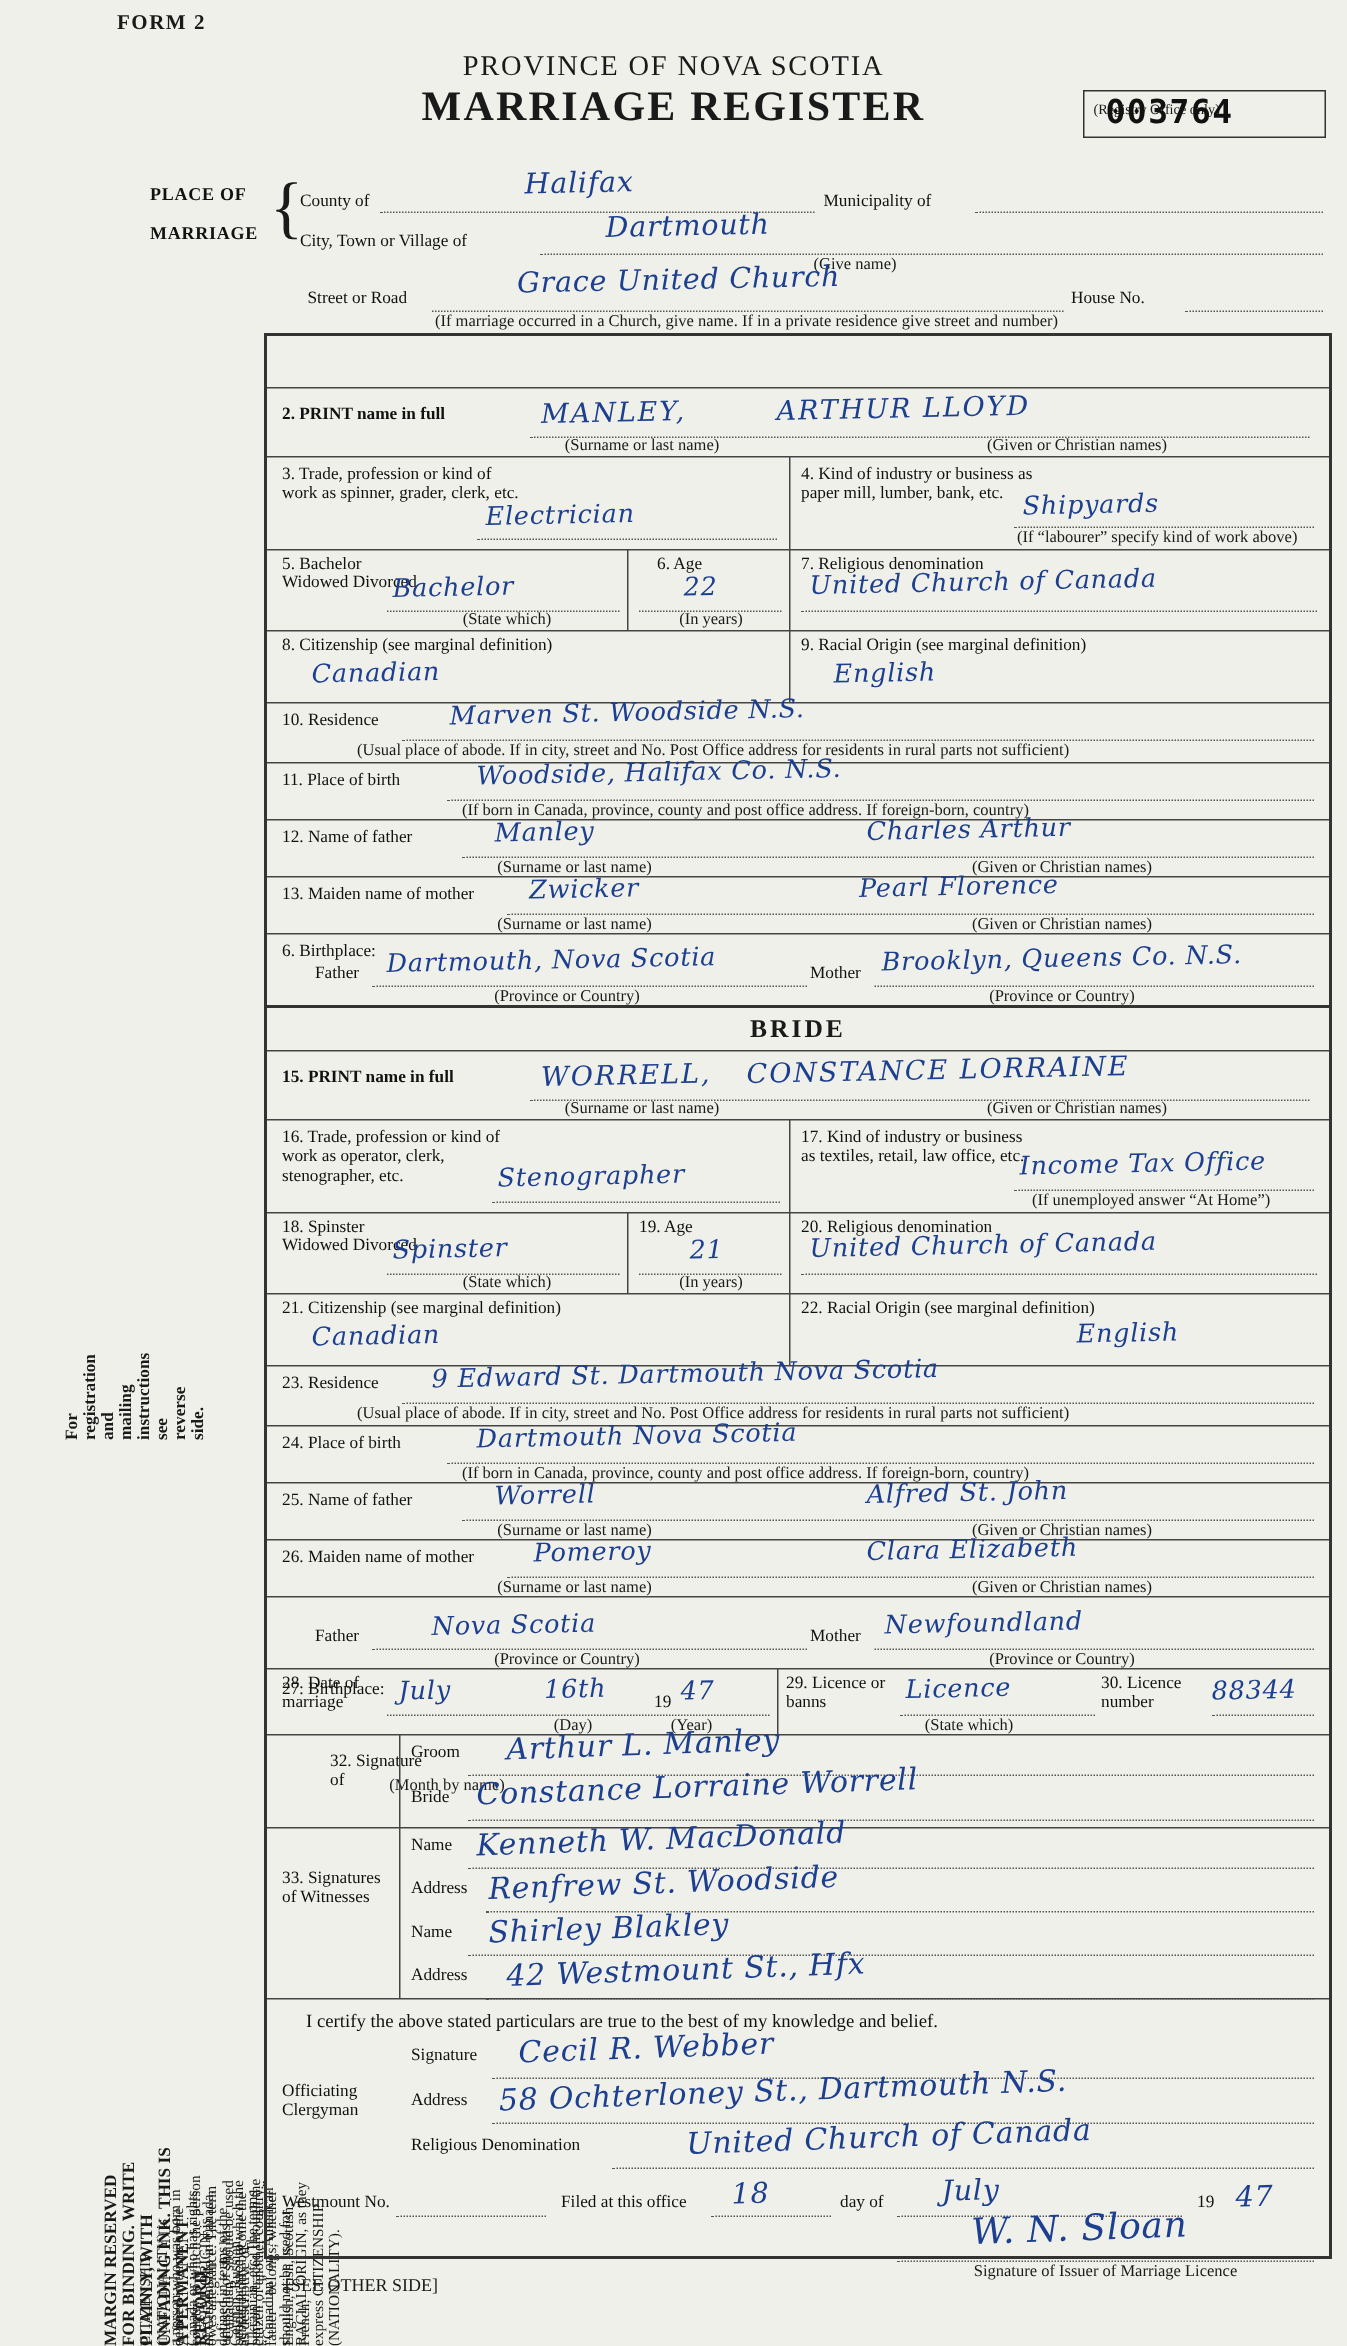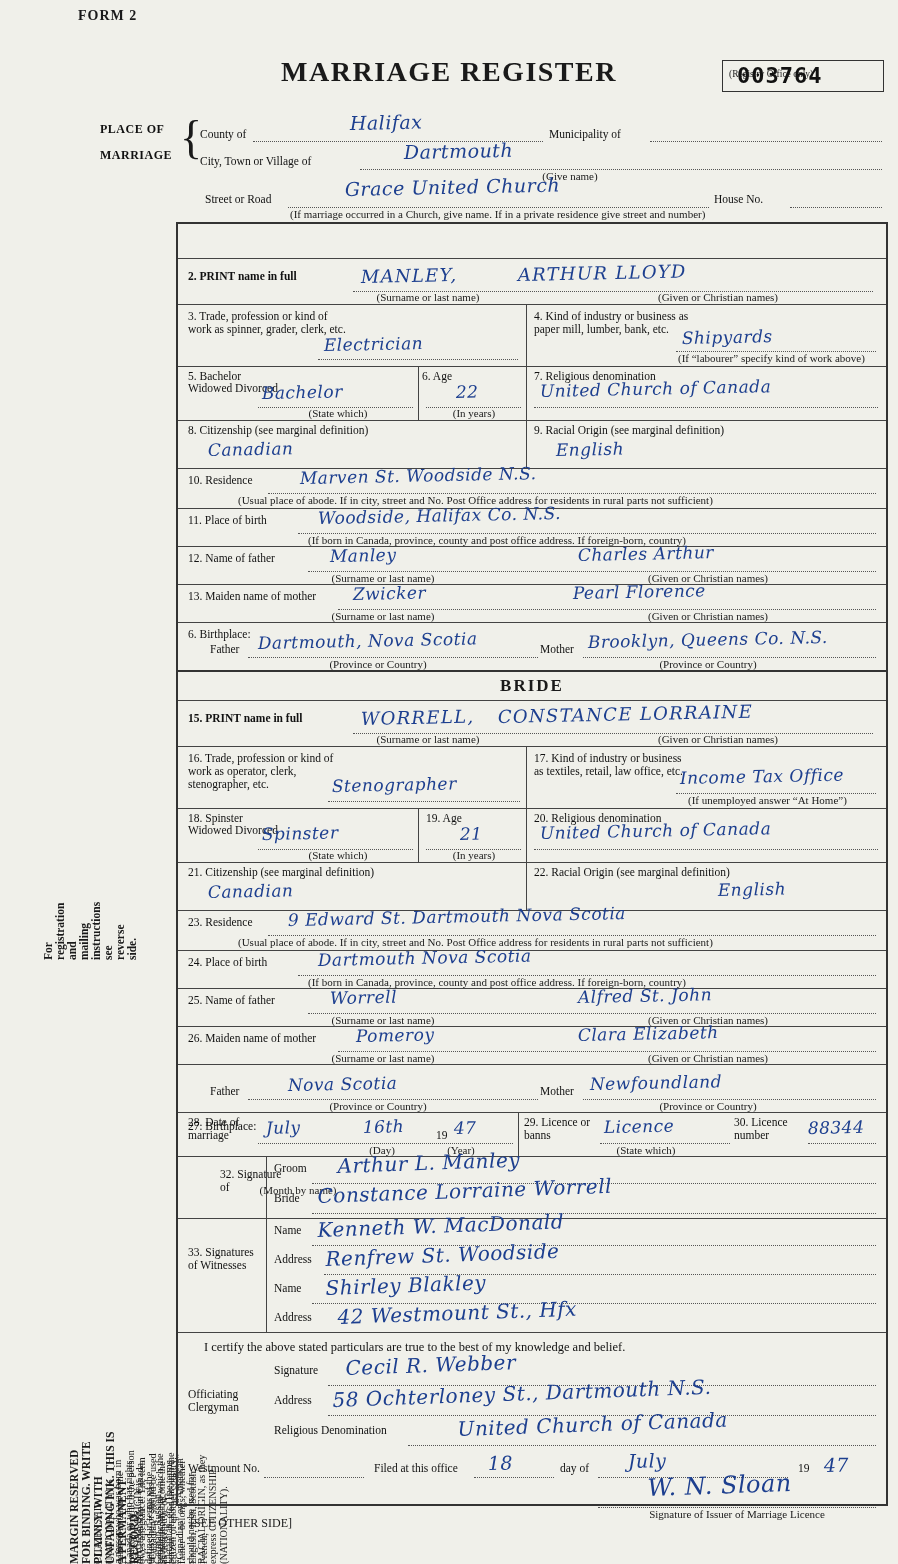--- a/index.html
+++ b/index.html
@@ -63,20 +63,21 @@
   .fieldtxt{position:absolute;}
   .note{position:absolute;font-size:11px;}
   .seeother{position:absolute;left:190px;top:1516px;font-size:12px;}
 </style>
 </head>
 <body>
 
 <div class="page">
 
   <div class="form2">FORM 2</div>
+  <div class="province">PROVINCE OF NOVA SCOTIA</div>
   <div class="mreg">MARRIAGE REGISTER</div>
 
   <div class="regbox">
     <div class="cap">(Registry Office only)</div>
     <div class="regnum">003764</div>
   </div>
 
   <div class="pom1 lbl b">PLACE OF</div>
   <div class="pom2 lbl b">MARRIAGE</div>
   <div class="brace">{</div>
@@ -130,21 +131,21 @@
     <div class="hw" style="position:absolute;left:504px;top:104px;">Shipyards</div>
     <div class="note" style="left:500px;top:128px;">(If “labourer” specify kind of work above)</div>
     <div class="rowline" style="top:142px;"></div>
 
     <div class="vline" style="left:240px;top:142px;height:54px;"></div>
     <div class="vline" style="left:348px;top:142px;height:54px;"></div>
     <div class="lbl" style="position:absolute;left:10px;top:146px;width:90px;line-height:12px;">5.  Bachelor Widowed Divorced</div>
     <div class="dl" style="left:80px;top:182px;width:155px;"></div>
     <div class="hw" style="position:absolute;left:84px;top:159px;">Bachelor</div>
     <div class="note ctr" style="left:100px;top:183px;width:120px;">(State which)</div>
-    <div class="lbl" style="position:absolute;left:244px;top:146px;">6.  Age</div>
+    <div class="lbl" style="position:absolute;left:260px;top:146px;">6.  Age</div>
     <div class="dl" style="left:248px;top:182px;width:95px;"></div>
     <div class="hw" style="position:absolute;left:278px;top:158px;">22</div>
     <div class="note ctr" style="left:248px;top:183px;width:96px;">(In years)</div>
     <div class="lbl" style="position:absolute;left:356px;top:146px;">7.  Religious denomination</div>
     <div class="dl" style="left:356px;top:182px;width:344px;"></div>
     <div class="hw" style="position:absolute;left:362px;top:157px;">United Church of Canada</div>
     <div class="rowline" style="top:196px;"></div>
 
     <div class="vline" style="left:348px;top:196px;height:48px;"></div>
     <div class="lbl" style="position:absolute;left:10px;top:200px;">8.  Citizenship (see marginal definition)</div>

